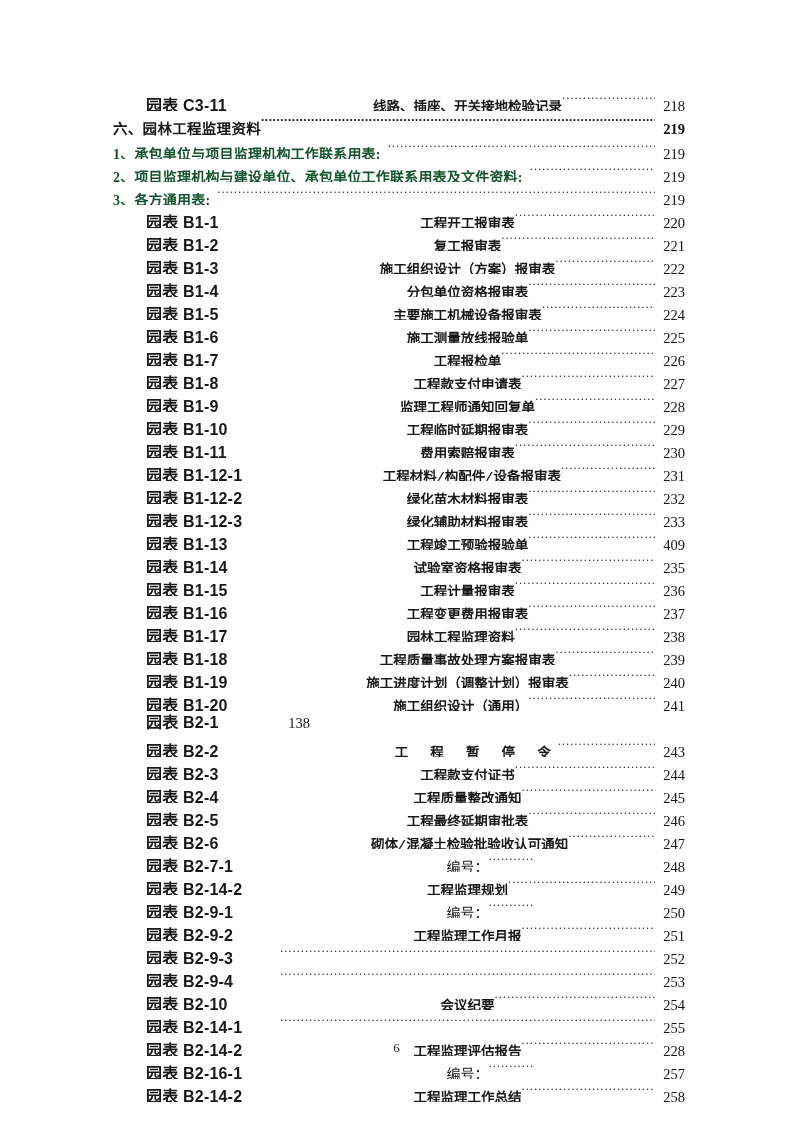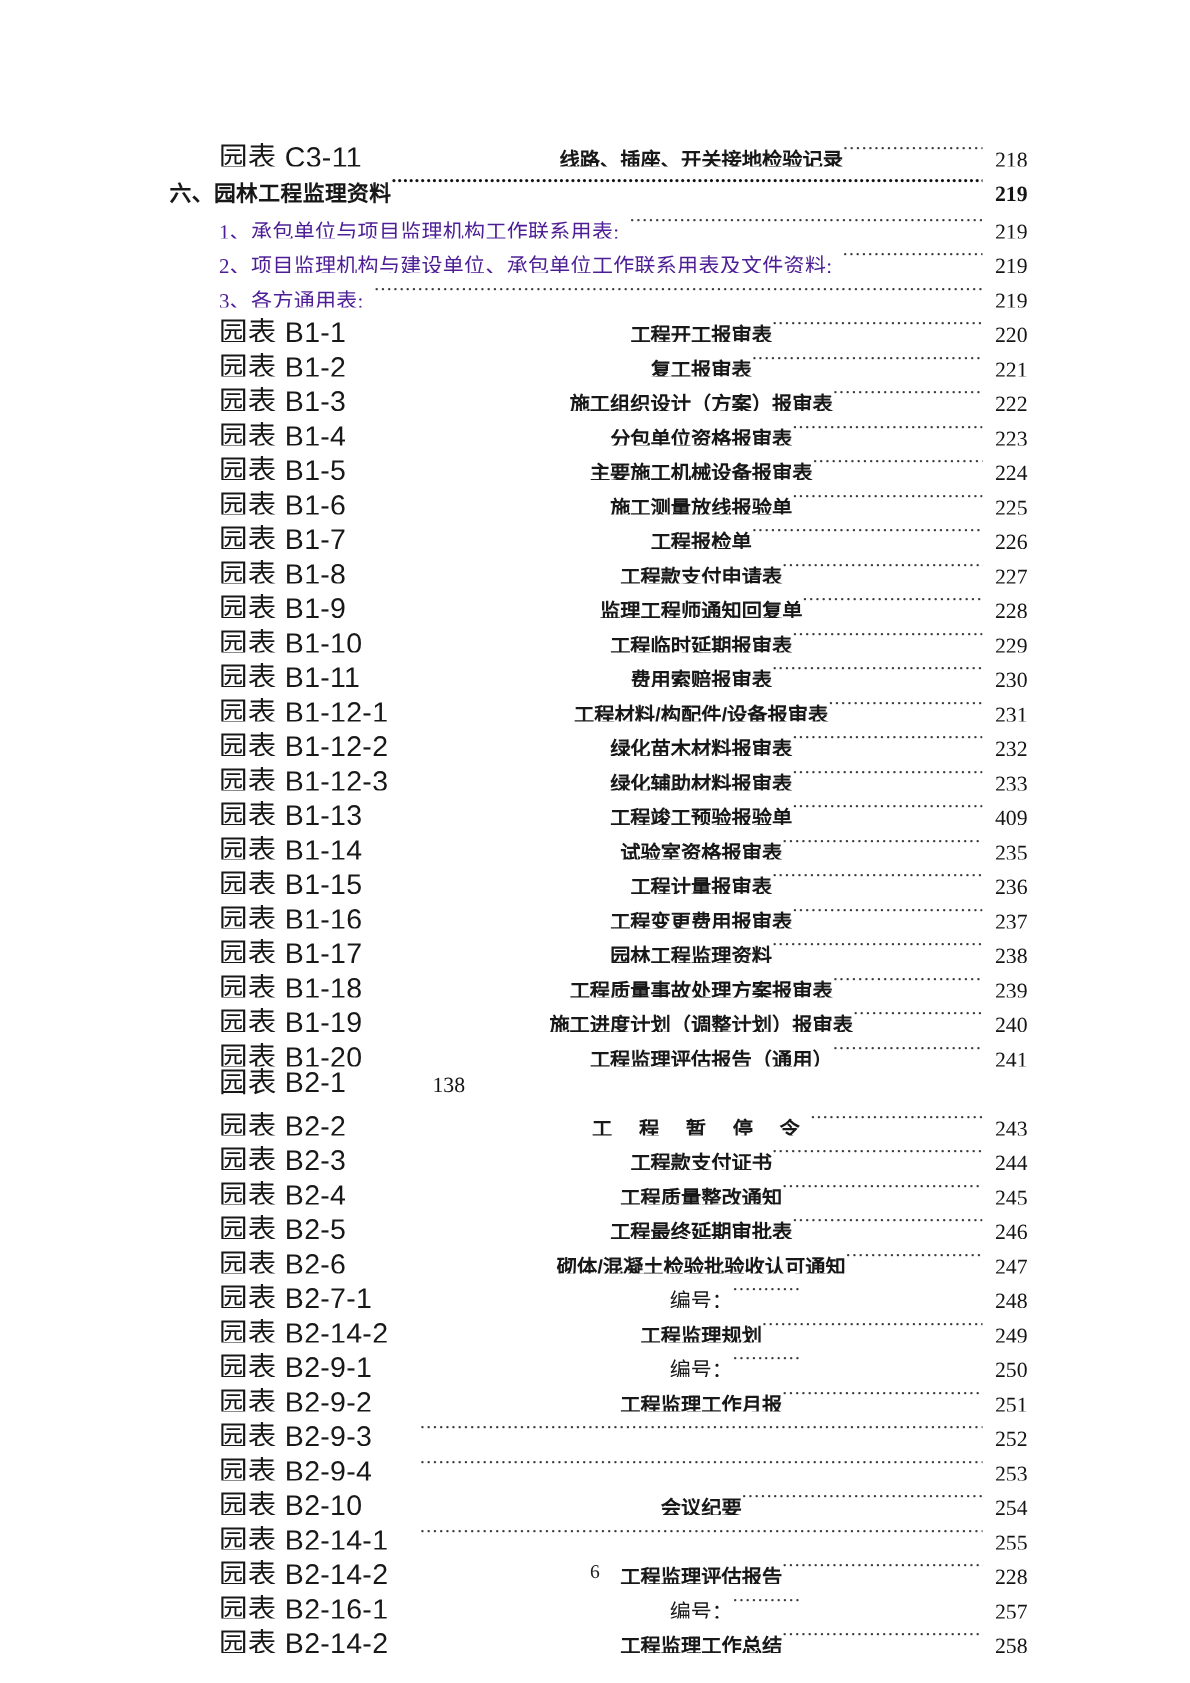--- a/index.html
+++ b/index.html
@@ -41,34 +41,34 @@
     white-space: nowrap;
     overflow: hidden;
   }
 
   
   .row.lvl3 .label {
     flex: 0 0 auto;
     width: 134px;          
     margin-left: 33px;
     font-family: "Liberation Sans", "DejaVu Sans", sans-serif;
-    font-size: 19px;
-    font-weight: normal;
+    font-size: 16px;
+    font-weight: bold;
     letter-spacing: 0.2px;
   }
   .row.lvl3 .mid {
     flex: 1 1 auto;
     min-width: 0;
     display: flex;
     align-items: baseline;
     overflow: hidden;
   }
   .row.lvl3 .title {
     flex: 0 0 auto;
-    font-family: Liberation Sans, sans-serif;
+    font-family: Liberation Mono, monospace;
     font-size: 13.5px;
     font-weight: bold;
   }
   .row.lvl3 .title.spaced {
     letter-spacing: 7px;
   }
   .row.lvl3 .title.sernum {
     font-family: "Liberation Serif", "DejaVu Serif", serif;
     font-weight: normal;
     font-size: 14px;
@@ -133,27 +133,26 @@
     font-size: 14.5px;
   }
 
   
   .row.lvl2 {
     height: 23px;
     line-height: 23px;
   }
   .row.lvl2 .label {
     flex: 0 0 auto;
-    margin-left: 33px;
     padding-right: 7px;
     font-family: "Liberation Serif", "DejaVu Serif", serif;
     font-size: 14px;
-    font-weight: normal;
+    font-weight: bold;
     letter-spacing: 0.2px;
-    color: #4c1d95;
+    color: #14532d;
   }
 
   
   #footer {
     position: absolute;
     left: 0;
     top: 1040px;
     width: 793px;
     text-align: center;
     font-family: "Liberation Serif", "DejaVu Serif", serif;
@@ -382,21 +381,21 @@
           <span class="spacer-l" style="flex: 0 0 86.25px;"></span>
           <span class="title">施工进度计划（调整计划）报审表</span>
           <span class="leader"></span>
         </div>
         <span class="pageno">240</span>
       </div>
       <div class="row lvl3">
         <span class="label">园表 B1-20</span>
         <div class="mid">
           <span class="spacer-l" style="flex: 0 0 113.25px;"></span>
-          <span class="title">工程监理评估报告（通用）</span>
+          <span class="title">施工组织设计（通用）</span>
           <span class="leader"></span>
         </div>
         <span class="pageno">241</span>
       </div>
       <div class="row lvl3">
         <span class="label">园表 B2-1</span>
         <span class="pageno">138</span>
       </div>
       <div class="row lvl3">
         <span class="label">园表 B2-2</span>

